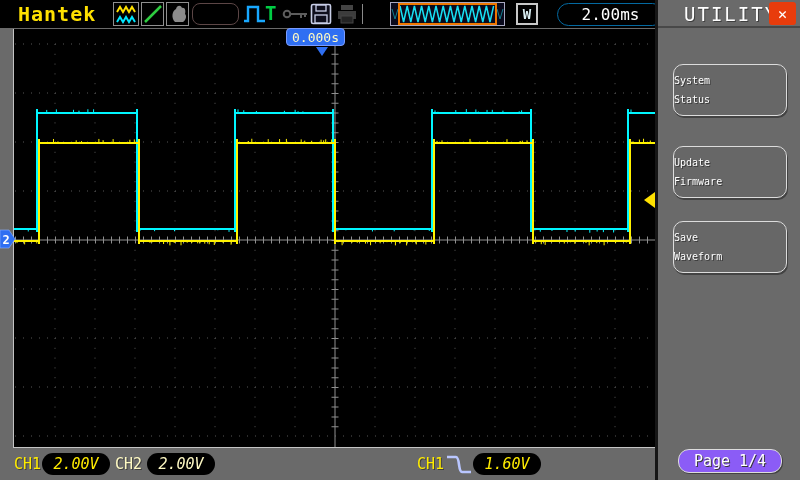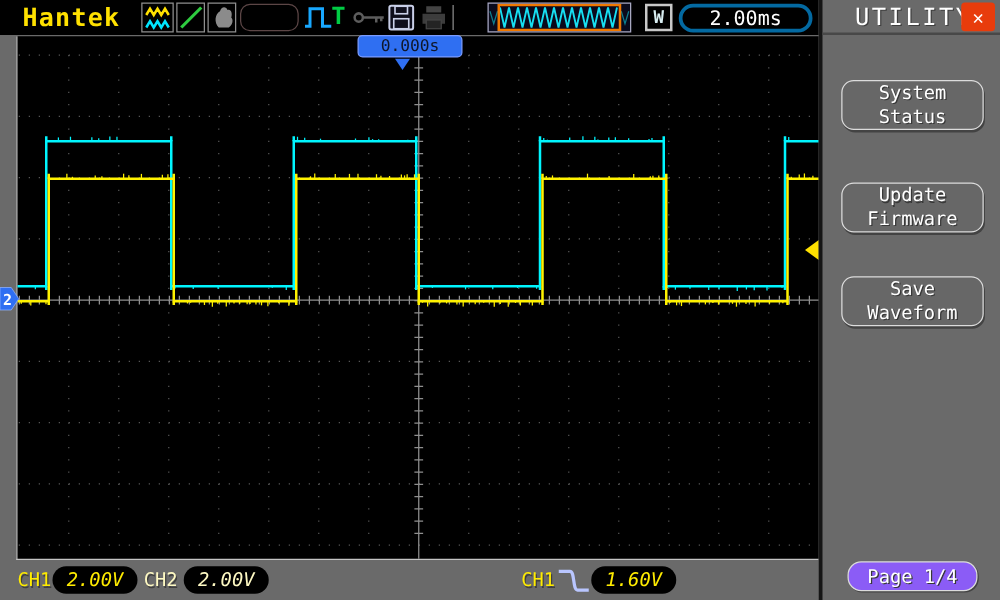--- a/index.html
+++ b/index.html
@@ -15,40 +15,40 @@
   .hand-btn { left:166px; width:23px; }
   .empty-slot { position:absolute; left:192px; top:3px; width:47px; height:22px; border:1px solid #5c4646; border-radius:8px; }
   .pulse-ic { position:absolute; left:243px; top:4px; }
   .t-ic { position:absolute; left:265px; top:2px; color:#00cc44; font-size:19px; font-weight:bold; }
   .key-ic { position:absolute; left:282px; top:7px; opacity:.75; }
   .floppy-ic { position:absolute; left:310px; top:3px; }
   .printer-ic { position:absolute; left:336px; top:3px; opacity:.8; }
   .tb-sep { position:absolute; left:362px; top:4px; width:1px; height:20px; background:#8a8a8a; }
   .preview { position:absolute; left:390px; top:2px; width:115px; height:24px; background:#0a0a1c; border:1px solid #a8a8c0; }
   .w-box { position:absolute; left:516px; top:3px; width:22px; height:22px; background:#000; border:2px solid #c8c8c8; color:#d9eef2; font-size:14px; font-weight:bold; display:flex; align-items:center; justify-content:center; }
-  .tb-pill { position:absolute; left:543px; top:3px; width:107px; height:23px; background:#000; border:3px solid #0369a1; border-radius:12px; color:#fff; font-size:16px; display:flex; align-items:center; justify-content:center; }
+  .tb-pill { position:absolute; left:557px; top:3px; width:107px; height:23px; background:#000; border:1px solid #0369a1; border-radius:12px; color:#fff; font-size:16px; display:flex; align-items:center; justify-content:center; }
 
   
   .display { position:absolute; left:13px; top:29px; width:642px; height:419px; background:#000; border-left:1px solid #c4c4c4; border-bottom:1px solid #c4c4c4; }
   .scope-svg { position:absolute; left:0; top:1px; overflow:visible; }
-  .time-tab { position:absolute; left:272px; top:-1px; width:84px; height:18px; background:#2f6ff2; border:1px solid #7a9cff; border-radius:4px; color:#0f172a; font-size:13px; display:flex; align-items:center; justify-content:center; z-index:5; }
+  .time-tab { position:absolute; left:272px; top:-1px; width:59px; height:18px; background:#2f6ff2; border:1px solid #7a9cff; border-radius:4px; color:#fef9c3; font-size:13px; display:flex; align-items:center; justify-content:center; z-index:5; }
 
   
   .bottom-bar { position:absolute; left:0; top:448px; width:655px; height:32px; background:#6a6a6a; }
   .bb-label { position:absolute; top:0; height:28px; line-height:32px; font-size:15px; text-shadow:1px 1px 0 #3f3f3f; }
   .pill { position:absolute; top:5px; height:22px; background:#000; border-radius:11px; font-size:15px; display:flex; align-items:center; justify-content:center;font-style:italic; }
   .yel { color:#ffec00; } .cyn { color:#fef9c3; }
   .slope-ic { position:absolute; left:444px; top:4px; }
 
   
   .sidebar { position:absolute; left:655px; top:0; width:145px; height:480px; background:#6a6a6a; border-left:3px solid #161616; }
   .panel-header { position:absolute; left:0; top:0; width:100%; height:28px; border-bottom:2px solid #484848; }
   .panel-title { position:absolute; left:26px; top:3px; font-size:19px; letter-spacing:2px; color:#fff; text-shadow:1px 1px 0 #3f3f3f; }
   .close-btn { position:absolute; right:4px; top:2px; width:27px; height:23px; background:#e83c0c; border-radius:3px; color:#fff; font-size:15px; font-weight:bold; display:flex; align-items:center; justify-content:center; cursor:pointer; }
-  .menu-btn { position:absolute; left:15px; width:114px; height:40px; background:#676767; border:1px solid #dcdcdc; border-radius:10px; box-shadow:1px 2px 0 rgba(20,20,20,.45); color:#fff; font-size:15px; line-height:19px; display:flex; flex-direction:column; align-items:center; justify-content:center; text-shadow:1px 1px 0 #383838; cursor:pointer; }
+  .menu-btn { position:absolute; left:15px; width:114px; height:52px; background:#676767; border:1px solid #dcdcdc; border-radius:10px; box-shadow:1px 2px 0 rgba(20,20,20,.45); color:#fff; font-size:10px; line-height:19px; display:flex; flex-direction:column; align-items:flex-start; justify-content:center; text-shadow:1px 1px 0 #383838; cursor:pointer; }
   .page-btn { position:absolute; left:20px; top:449px; width:104px; height:24px; background:#8b5cf6; border:1px solid #dcdcdc; border-radius:11px; box-shadow:1px 1px 0 rgba(20,20,20,.45); color:#fff; font-size:15px; display:flex; align-items:center; justify-content:center; text-shadow:1px 1px 0 #383838; cursor:pointer; }
 </style>
 </head>
 <body>
 
 <div class="top-bar">
   <span class="logo">Hantek</span>
 
   <div class="icon-btn wave-btn">
     <svg width="23" height="22">

